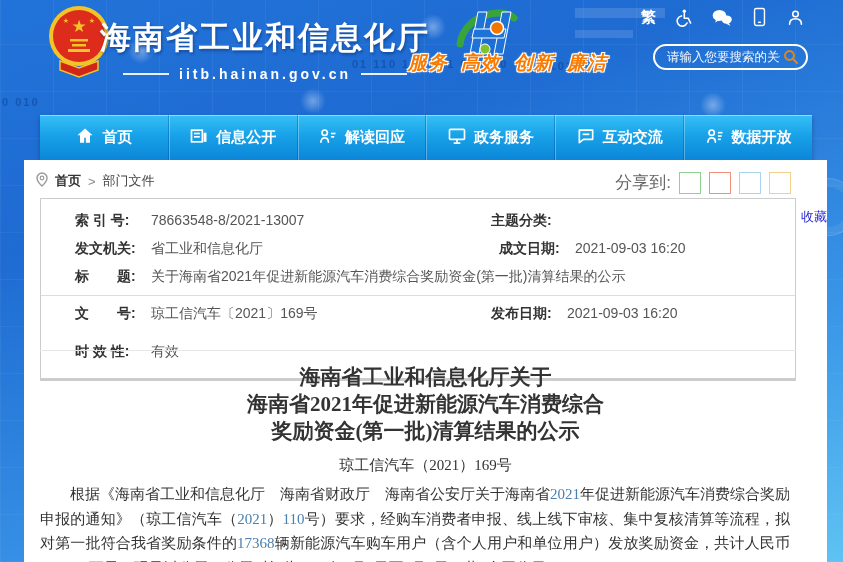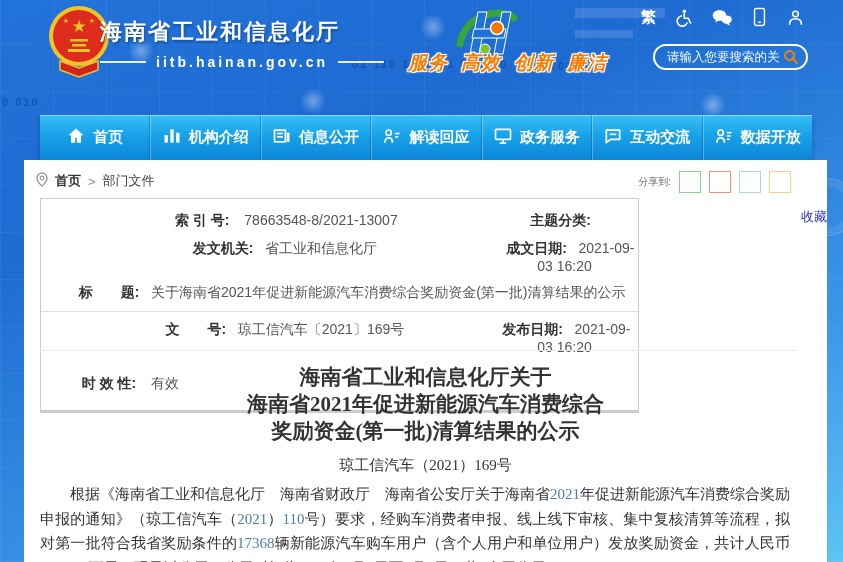--- a/index.html
+++ b/index.html
@@ -17,21 +17,21 @@
   .bgbar{position:absolute;background:rgba(255,255,255,.14);}
   .bb1{left:575px;top:8px;width:90px;height:10px}.bb2{left:575px;top:30px;width:58px;height:8px}
   .bg-digits{position:absolute;font-size:11px;font-weight:bold;letter-spacing:2px;color:rgba(6,45,120,.38);}
   .bd0{left:352px;top:58px}.bd1{left:542px;top:60px}.bd2{left:2px;top:96px}
   .globe-deco{position:absolute;right:-14px;top:178px;width:56px;height:56px;border-radius:50%;
     border:1px solid rgba(255,255,255,.35);box-shadow:inset 0 0 0 8px rgba(255,255,255,.12);opacity:.6}
 
   
   .emblem{position:absolute;left:46px;top:5px;}
   .site-title-wrap{position:absolute;left:100px;top:17px;color:#fff;}
-  .site-title{margin:0;font-size:22px;font-weight:bold;letter-spacing:2px;text-shadow:1px 2px 3px rgba(0,30,90,.45);}
+  .site-title{margin:0;font-size:31px;font-weight:bold;letter-spacing:2px;text-shadow:1px 2px 3px rgba(0,30,90,.45);}
   .domain-row{display:flex;align-items:center;justify-content:center;gap:10px;margin-top:7px;}
   .domain-row .dash{width:46px;height:2px;background:rgba(255,255,255,.9);}
   .domain-text{font-size:14px;font-weight:bold;letter-spacing:3px;}
   .hlogo{position:absolute;left:448px;top:2px;}
   .slogan{position:absolute;left:408px;top:50px;display:flex;gap:13px;font-size:19px;font-weight:bold;font-style:italic;
     color:#f97b00;letter-spacing:1px;
     text-shadow:0 0 3px #fff,1px 1px 0 #fff,-1px -1px 0 #fff,1px -1px 0 #fff,-1px 1px 0 #fff;}
   .top-icons{position:absolute;right:38px;top:7px;display:flex;align-items:center;gap:18px;color:#fff;}
   .top-icons .ic{display:inline-flex;align-items:center;cursor:pointer;}
   .trad{font-size:15px;font-weight:bold;}
@@ -49,26 +49,26 @@
     font-size:15px;font-weight:bold;cursor:pointer;}
   .nav-item + .nav-item{border-left:1px solid rgba(0,70,150,.35);box-shadow:inset 1px 0 0 rgba(255,255,255,.3);}
 
   
   .card{position:absolute;left:24px;top:160px;width:803px;height:402px;background:#fff;}
   .breadcrumb{position:absolute;left:12px;top:12px;display:flex;align-items:center;gap:7px;font-size:13px;color:#555;}
   .breadcrumb .home{font-weight:bold;color:#333;cursor:pointer;}
   .breadcrumb .sep{color:#888;}
   .breadcrumb .cur{color:#444;cursor:pointer;}
   .share-row{position:absolute;top:11px;right:36px;display:flex;align-items:center;gap:8px;}
-  .share-label{font-size:10px;color:#666;}
+  .share-label{font-size:17px;color:#666;}
   .share-box{width:20px;height:20px;border:1px solid;background:#fff;cursor:pointer;}
   .fav-link{position:absolute;top:48px;right:0px;font-size:13px;color:#2b2bd5;cursor:pointer;white-space:nowrap;}
 
-  .meta-box{position:absolute;left:16px;top:38px;width:599px;box-sizing:border-box;border:1px solid #ccc;
-    border-bottom-width:3px;padding:8px 0 12px 0;font-size:14px;text-align:center;}
+  .meta-box{position:absolute;left:16px;top:38px;width:756px;box-sizing:border-box;border:1px solid #ccc;
+    border-bottom-width:3px;padding:8px 0 12px 0;font-size:14px;}
   .meta-row{display:flex;padding:5px 0;}
   .meta-cell-l{width:450px;flex:none;}
   .meta-cell-r{flex:1;}
   .meta-label{display:inline-block;min-width:68px;margin-left:34px;margin-right:8px;font-weight:bold;color:#333;white-space:pre;}
   .meta-value{color:#555;}
   .meta-divider{border-top:1px solid #ddd;margin:4px 0;}
   .meta-row.last{margin-top:10px;}
 
   .section-divider{position:absolute;left:16px;top:190px;width:756px;border-top:1px solid #e7e7e7;}
 
@@ -178,28 +178,20 @@
 
   <nav class="nav" id="nav">
       <div class="nav-item">
         <span><svg width="20" height="20" viewBox="0 0 24 24">
             <path d="M12 3 l9 8 h-3 v9 h-5 v-6 h-2 v6 H6 v-9 H3 z" fill="#fff"></path>
           </svg></span>
         <span>首页</span>
       </div>
       <div class="nav-item">
         <span><svg width="20" height="20" viewBox="0 0 24 24">
-            <rect x="3" y="11" width="4" height="9" fill="#fff"></rect>
-            <rect x="10" y="4" width="4" height="16" fill="#fff"></rect>
-            <rect x="17" y="8" width="4" height="12" fill="#fff"></rect>
-          </svg></span>
-        <span>机构介绍</span>
-      </div>
-      <div class="nav-item">
-        <span><svg width="20" height="20" viewBox="0 0 24 24">
             <rect x="3" y="5" width="13" height="14" stroke="#fff" stroke-width="2" fill="none"></rect>
             <line x1="6" y1="9" x2="13" y2="9" stroke="#fff" stroke-width="2"></line>
             <line x1="6" y1="13" x2="13" y2="13" stroke="#fff" stroke-width="2"></line>
             <rect x="17.5" y="8" width="3.5" height="11" fill="#fff"></rect>
           </svg></span>
         <span>信息公开</span>
       </div>
       <div class="nav-item">
         <span><svg width="20" height="20" viewBox="0 0 24 24">
             <circle cx="8" cy="8" r="3.2" stroke="#fff" stroke-width="2" fill="none"></circle>

